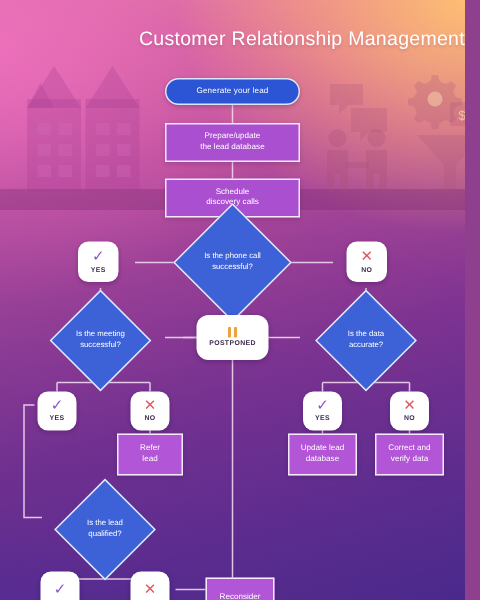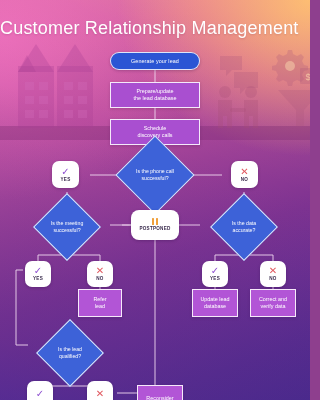--- a/index.html
+++ b/index.html
@@ -50,22 +50,22 @@
     align-items:center;justify-content:center;gap:1px;
     box-shadow:0 1px 3px rgba(40,10,60,.28);}
   .badge .glyph{font-size:10px;line-height:9px;font-weight:700;}
   .badge .lbl{font-size:4.6px;font-weight:700;color:#3a2b4d;letter-spacing:.25px;}
   .badge.yes .glyph{color:#8e4fd0;}
   .badge.no  .glyph{color:#e0585f;}
   .badge.pause{border-radius:8px;}
   .pausebars{display:flex;gap:1.6px;}
   .pausebars i{display:block;width:2.2px;height:7px;background:#f0a03c;border-radius:.5px;}
 
-  .title{position:absolute;left:0;right:0;top:18px;text-align:left;color:#fff;
-    font-size:18px;font-weight:300;letter-spacing:.2px;
+  .title{position:absolute;left:0;right:0;top:18px;text-align:right;color:#fff;
+    font-size:13px;font-weight:300;letter-spacing:.2px;
     text-shadow:0 1px 2px rgba(120,40,90,.22);}
 </style>
 </head>
 <body>
 
 <div id="stage">
 
   <div class="bg"></div>
   <div class="bg2"></div>
 

